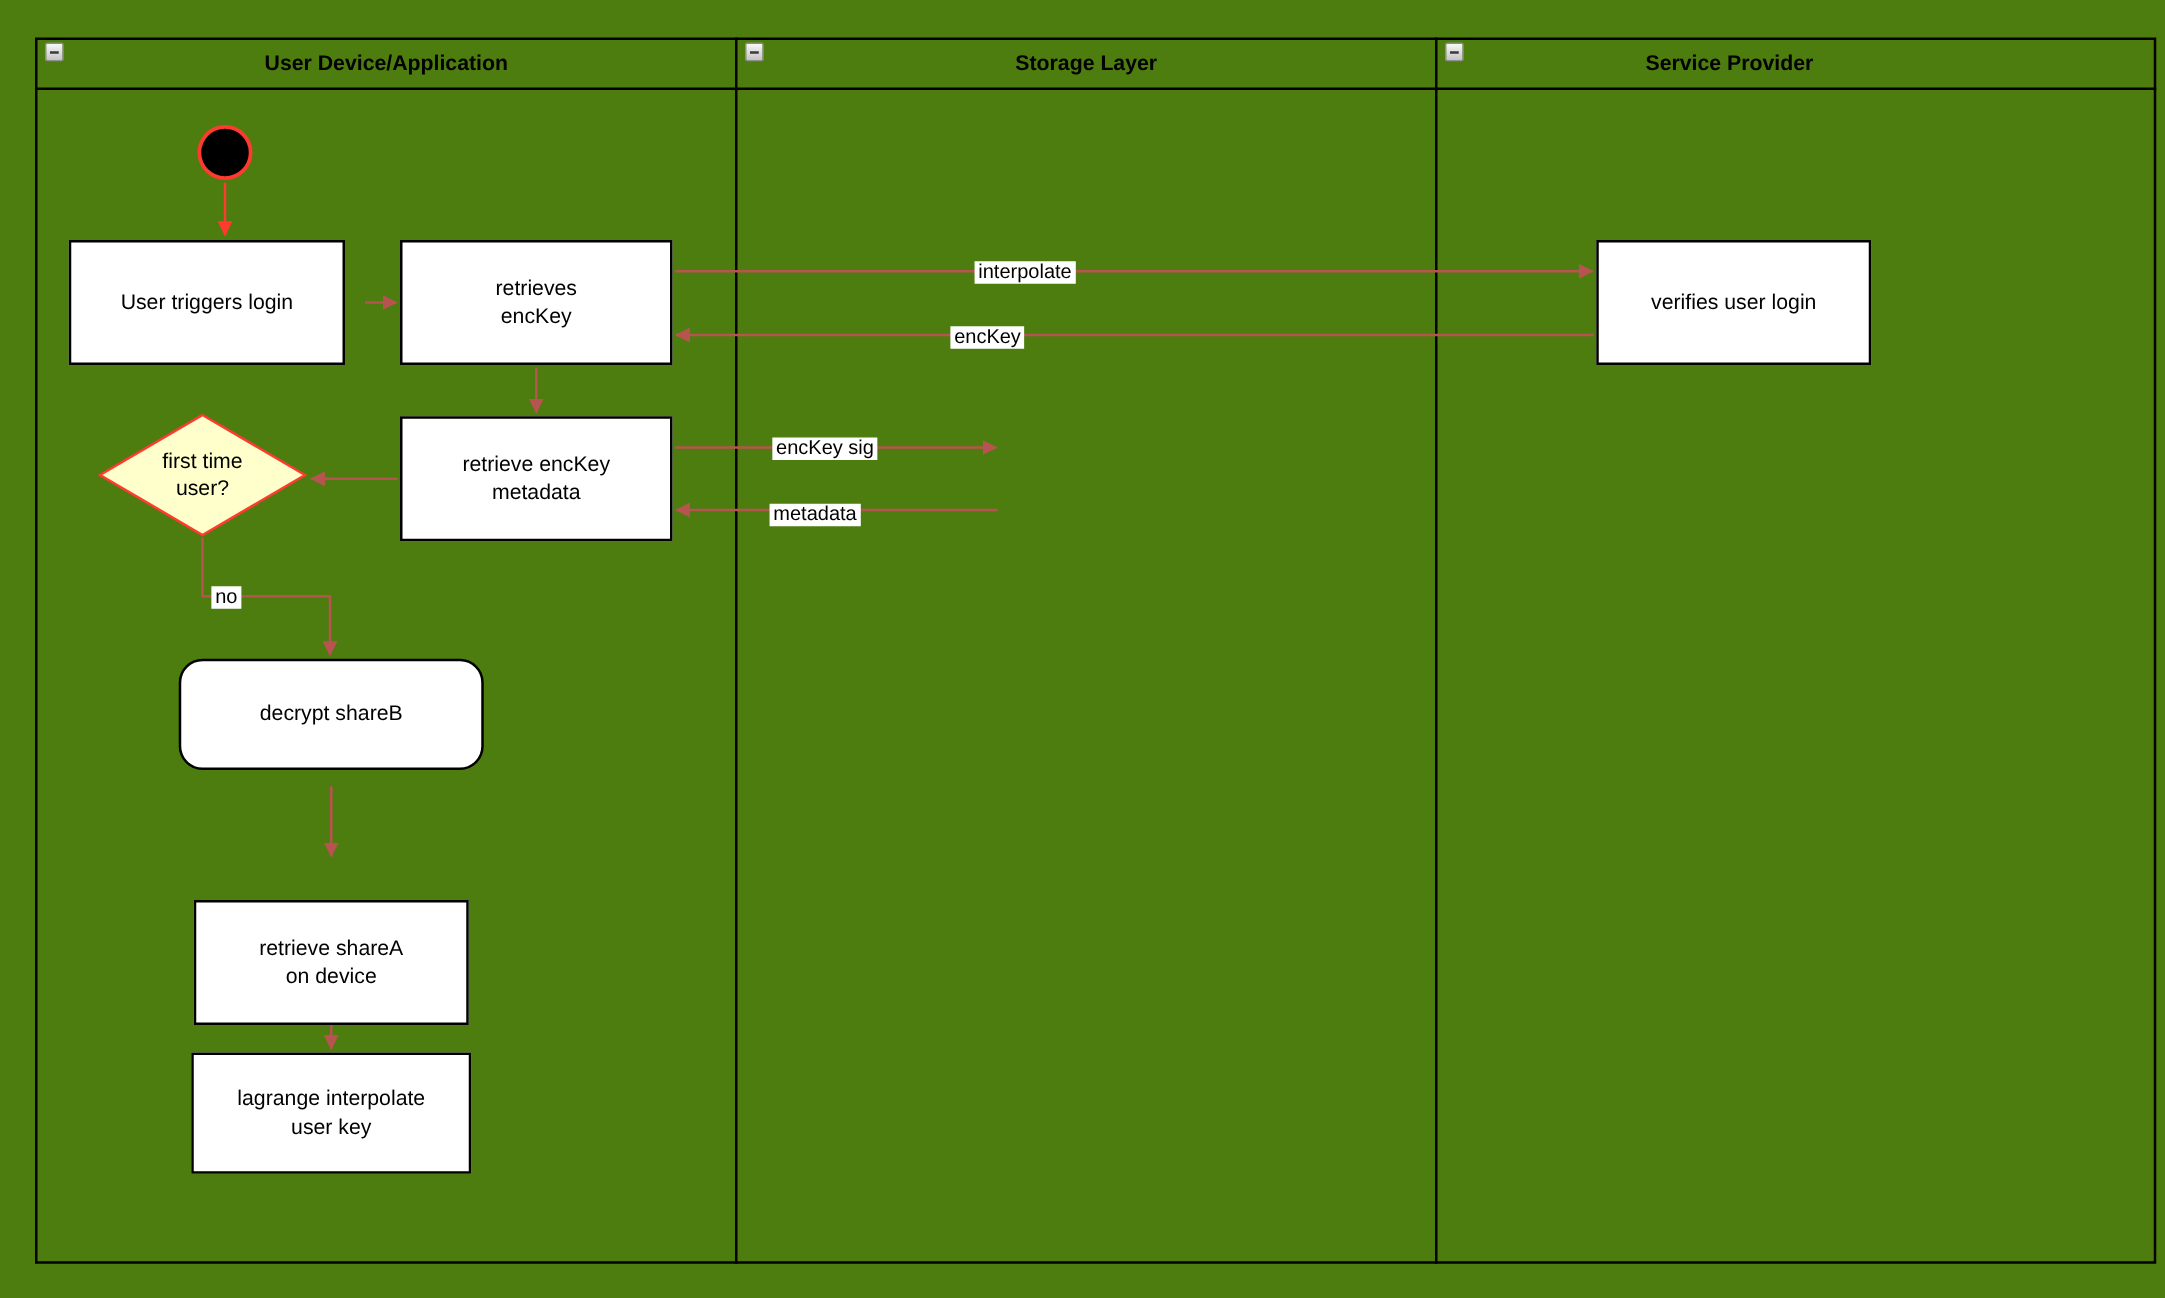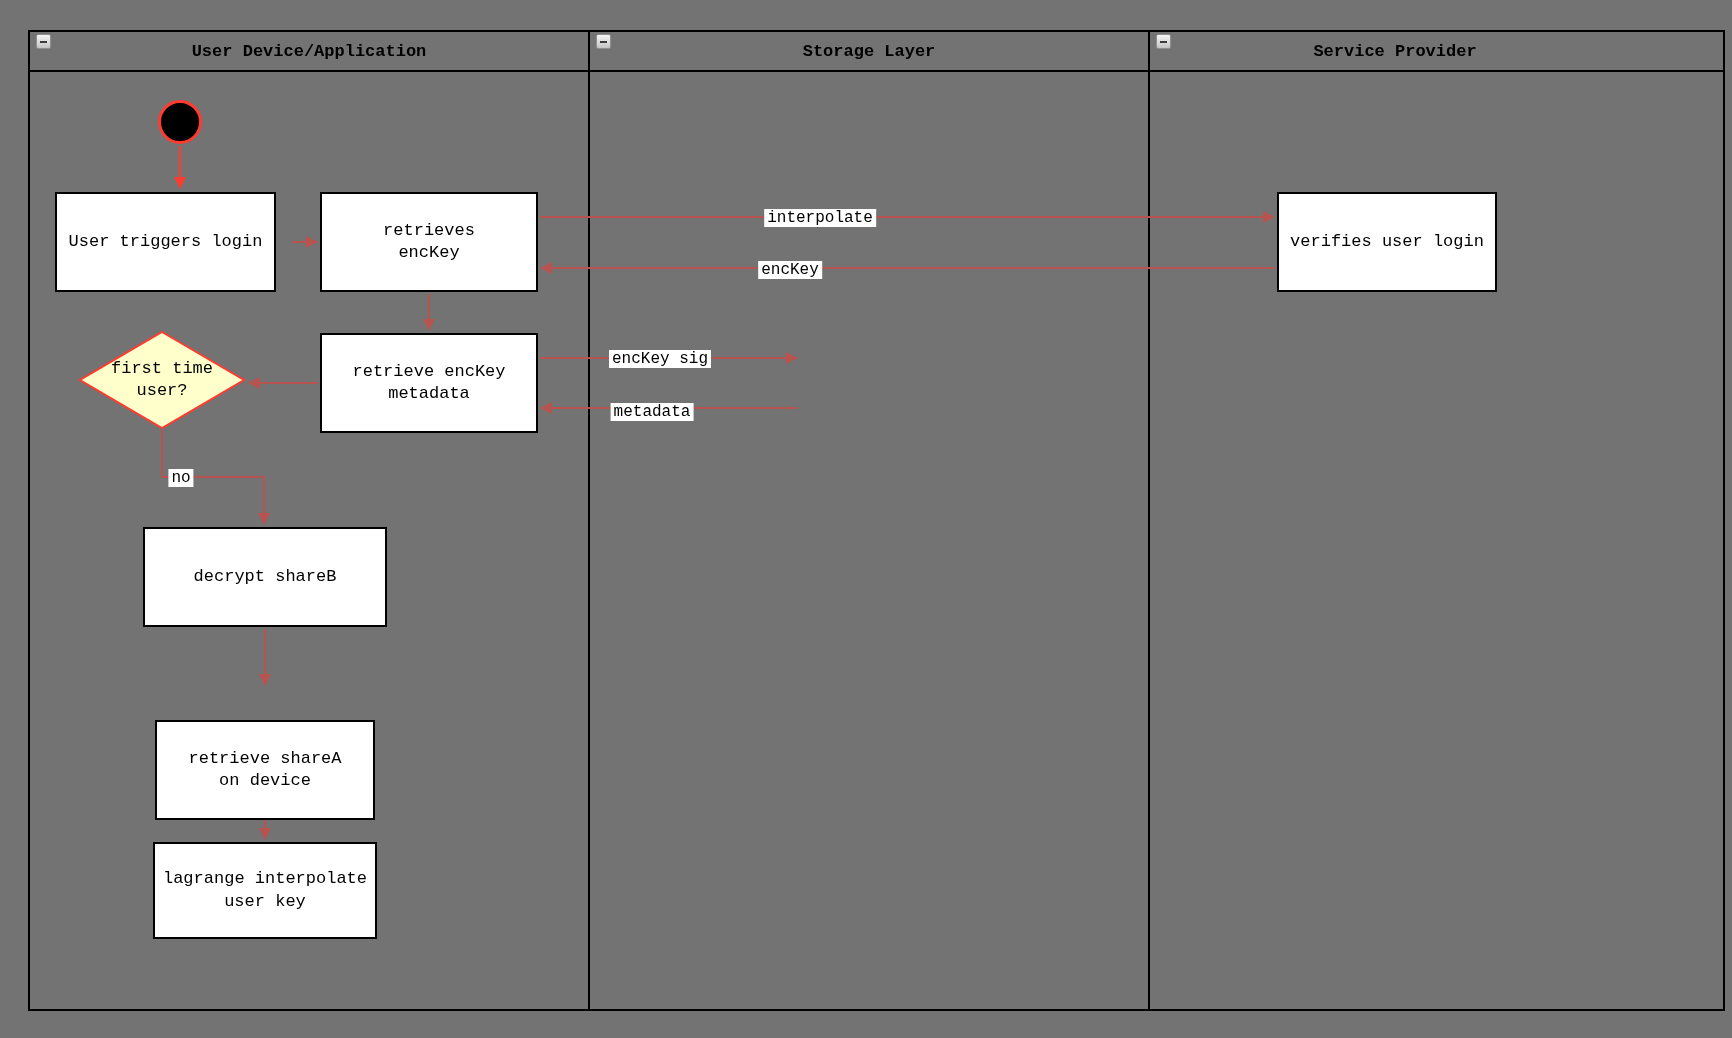--- a/index.html
+++ b/index.html
@@ -1,18 +1,18 @@
 <!DOCTYPE html>
 <html><head>
 <meta charset="utf-8">
 <style>
   html,body{margin:0;padding:0;background:#ffffff;}
   .canvas{
-    position:relative;width:1732px;height:1038px;background:#737373;
-    font-family:Liberation Mono, monospace;color:#000;overflow:hidden;
+    position:relative;width:1732px;height:1038px;background:#4d7c0f;
+    font-family:Liberation Sans, sans-serif;color:#000;overflow:hidden;
   }
   .pool-outline{position:absolute;left:28px;top:30px;width:1697px;height:981px;
     border:2px solid #000;box-sizing:border-box;}
   .hline{position:absolute;background:#000;}
   .vline{position:absolute;background:#000;}
   .lane-header{position:absolute;top:32px;height:38px;}
   .lane-title{position:absolute;left:0;right:0;top:0;bottom:0;
     display:flex;align-items:center;justify-content:center;
     font-size:17px;font-weight:bold;}
   .collapse{position:absolute;left:6px;top:2px;width:15px;height:15px;
@@ -47,21 +47,21 @@
         <span class="minus-bar"></span>
       </span>
     <span class="lane-title">User Device/Application</span>
   </div>
   <div class="lane-header" style="left:590px;width:558px;">
     <span class="collapse">
         <span class="minus-bar"></span>
       </span>
     <span class="lane-title">Storage Layer</span>
   </div>
-  <div class="lane-header" style="left:1150px;width:467px;padding-left:23px;">
+  <div class="lane-header" style="left:1150px;width:467px;">
     <span class="collapse">
         <span class="minus-bar"></span>
       </span>
     <span class="lane-title">Service Provider</span>
   </div>
 
   <svg class="overlay" width="1732" height="1038">
     <defs>
       <marker id="arrow-flow" markerWidth="6" markerHeight="6" refX="5.5" refY="3" orient="auto">
         <path d="M0,0 L6,3 L0,6 Z" fill="#b85450"></path>
@@ -90,21 +90,21 @@
   </svg>
 
   <div class="start" style="border:3px solid #ff3b30;"></div>
 
   <div class="node" style="left:55px;top:192px;width:221px;height:100px;">User triggers login</div>
   <div class="node" style="left:320px;top:192px;width:218px;height:100px;">retrieves
 encKey</div>
   <div class="node" style="left:1277px;top:192px;width:220px;height:100px;">verifies user login</div>
   <div class="node" style="left:320px;top:333px;width:218px;height:100px;">retrieve encKey
 metadata</div>
-  <div class="node" style="left:143px;top:527px;width:244px;height:100px;">decrypt shareB</div>
+  <div class="node" style="left:143px;top:527px;width:244px;height:89px;border-radius:19px;">decrypt shareB</div>
   <div class="node" style="left:155px;top:688px;width:220px;height:100px;margin-top:32px;">retrieve shareA
 on device</div>
   <div class="node" style="left:153px;top:842px;width:224px;height:97px;">lagrange interpolate
 user key</div>
 
   <div class="decision-label">first time
 user?</div>
 
   <span class="edge-label" style="left:820px;top:218px;">interpolate</span>
   <span class="edge-label" style="left:790px;top:270px;">encKey</span>

